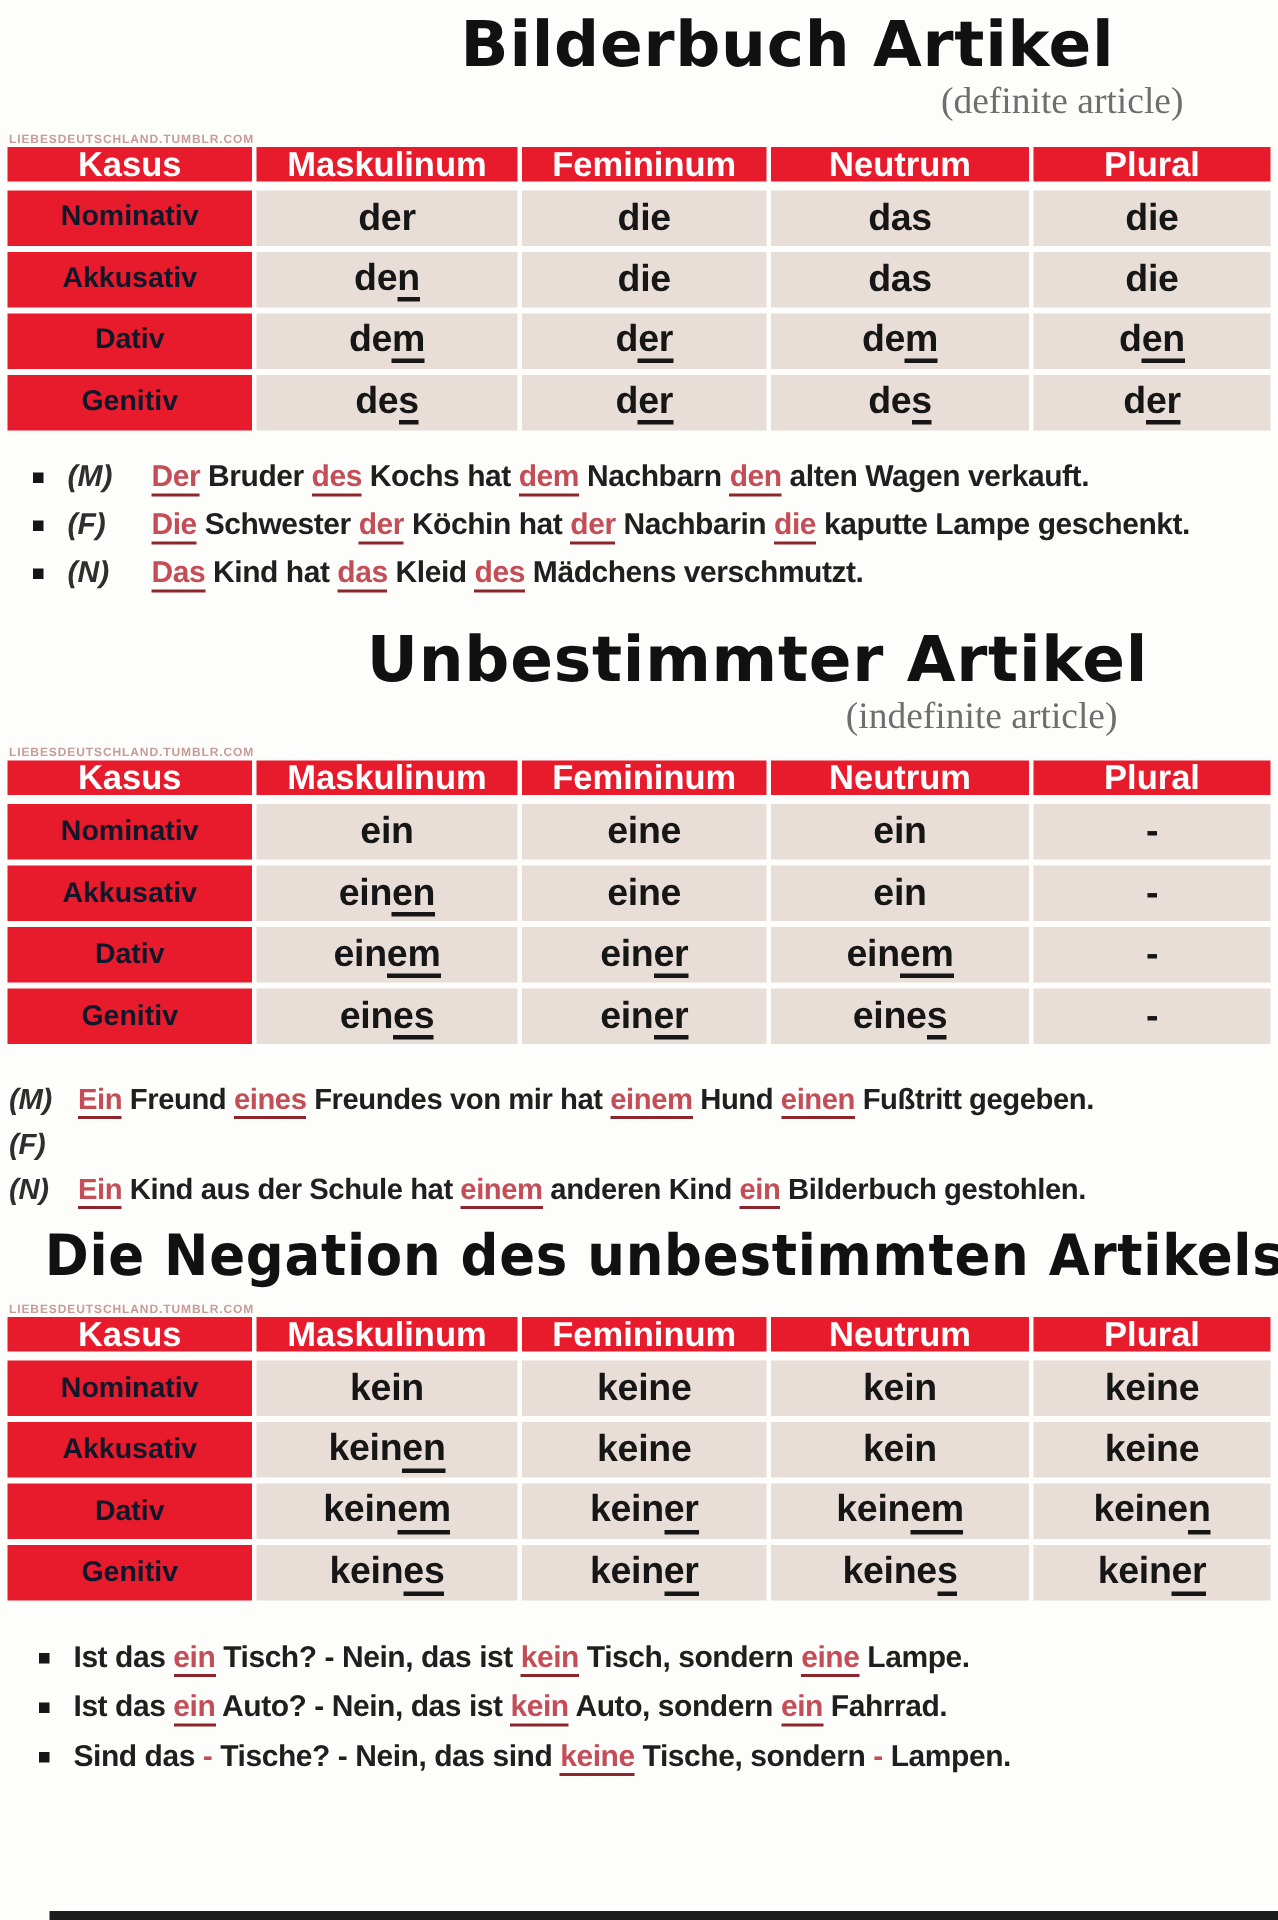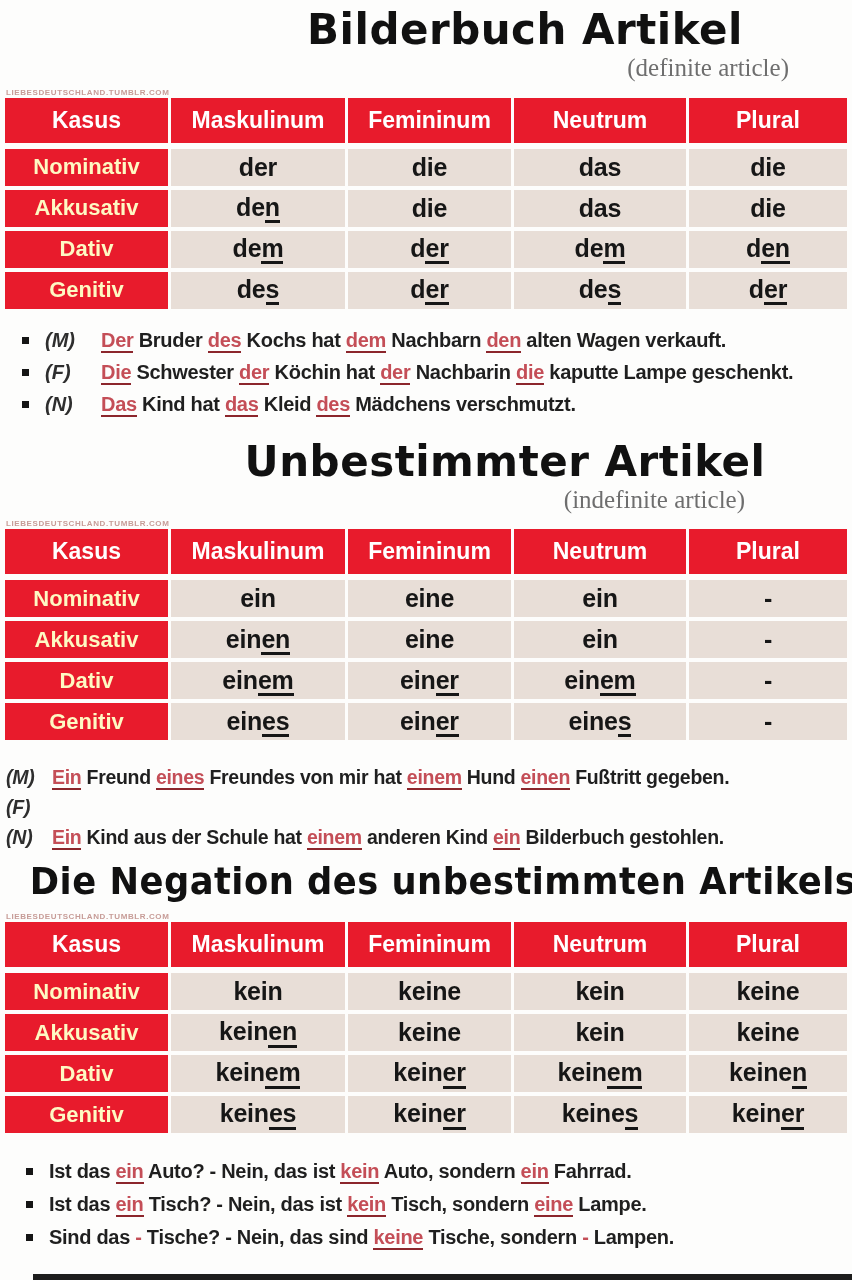--- a/index.html
+++ b/index.html
@@ -29,22 +29,22 @@
   }
   
   .trow {
     display:grid;
     grid-template-columns:163px 174px 163px 172px 1fr;
     column-gap:3px;
     margin:0 5px 4px 5px;
   }
   .thead { margin-bottom:6px; }
   .cell { display:flex; align-items:center; justify-content:center; }
-  .hcell { background:var(--red); color:#fff; font-weight:bold; font-size:23px; height:45px; }
-  .lcell { background:var(--red); color:#fef9c3; font-weight:bold; font-size:22px; height:37px; }
+  .hcell { background:var(--red); color:#fff; font-weight:bold; font-size:23px; height:23px; }
+  .lcell { background:var(--red); color:#0f172a; font-weight:bold; font-size:19px; height:37px; }
   .dcell { background:#e8ded7; color:#161616; font-weight:bold; font-size:25px; height:37px; letter-spacing:-0.2px; }
   .u { border-bottom:3px solid #161616; display:inline-block; line-height:1.05; }
   
   .examples { }
   .exline { display:flex; align-items:baseline; }
   .bullet { width:7px; height:7px; background:#151515; flex:0 0 auto; align-self:center; margin-right:16px; }
   .exlabel { font-style:italic; font-weight:600; color:#2e2e2e; flex:0 0 auto; }
   .sent { color:#1f1f1f; font-weight:700; letter-spacing:-0.3px; }
   .red { color:var(--exred); font-weight:700; }
   .rul { border-bottom:2px solid #8c262c; }
@@ -314,26 +314,26 @@
           <span class="word">keine<span class="u">s</span></span>
         </div>
         <div class="cell dcell">
           <span class="word">kein<span class="u">er</span></span>
         </div>
       </div>
     </div>
   <div class="examples ex3">
       <div class="exline">
         <span class="bullet"></span>
+        <span class="sent">Ist das <span class="red rul">ein</span> Tisch? - Nein, das ist <span class="red rul">kein</span> Tisch, sondern <span class="red rul">eine</span> Lampe.</span>
+      </div>
+      <div class="exline">
+        <span class="bullet"></span>
         <span class="sent">Ist das <span class="red rul">ein</span> Auto? - Nein, das ist <span class="red rul">kein</span> Auto, sondern <span class="red rul">ein</span> Fahrrad.</span>
       </div>
       <div class="exline">
         <span class="bullet"></span>
-        <span class="sent">Ist das <span class="red rul">ein</span> Tisch? - Nein, das ist <span class="red rul">kein</span> Tisch, sondern <span class="red rul">eine</span> Lampe.</span>
-      </div>
-      <div class="exline">
-        <span class="bullet"></span>
         <span class="sent">Sind das <span class="red">-</span> Tische? - Nein, das sind <span class="red rul">keine</span> Tische, sondern <span class="red">-</span> Lampen.</span>
       </div>
     </div>
 </section>
 
 <div class="bottom-bar"></div>
 
 </body></html>

